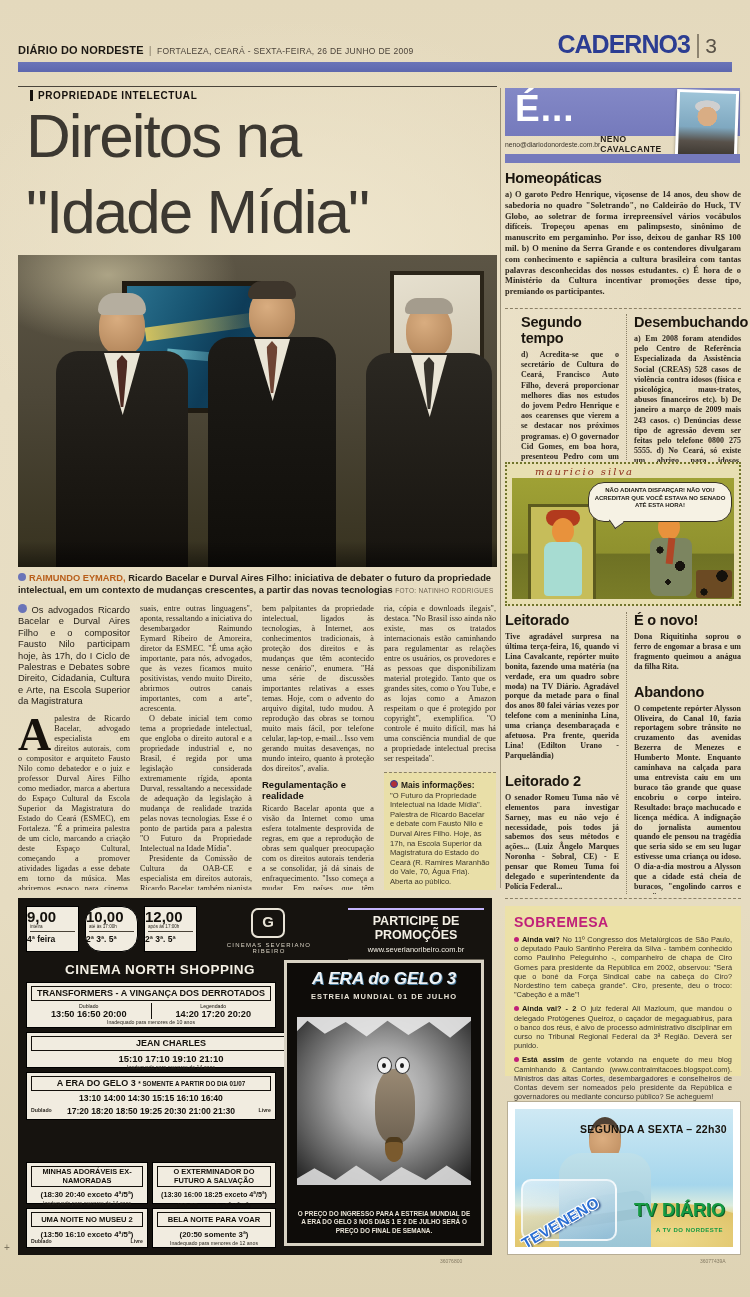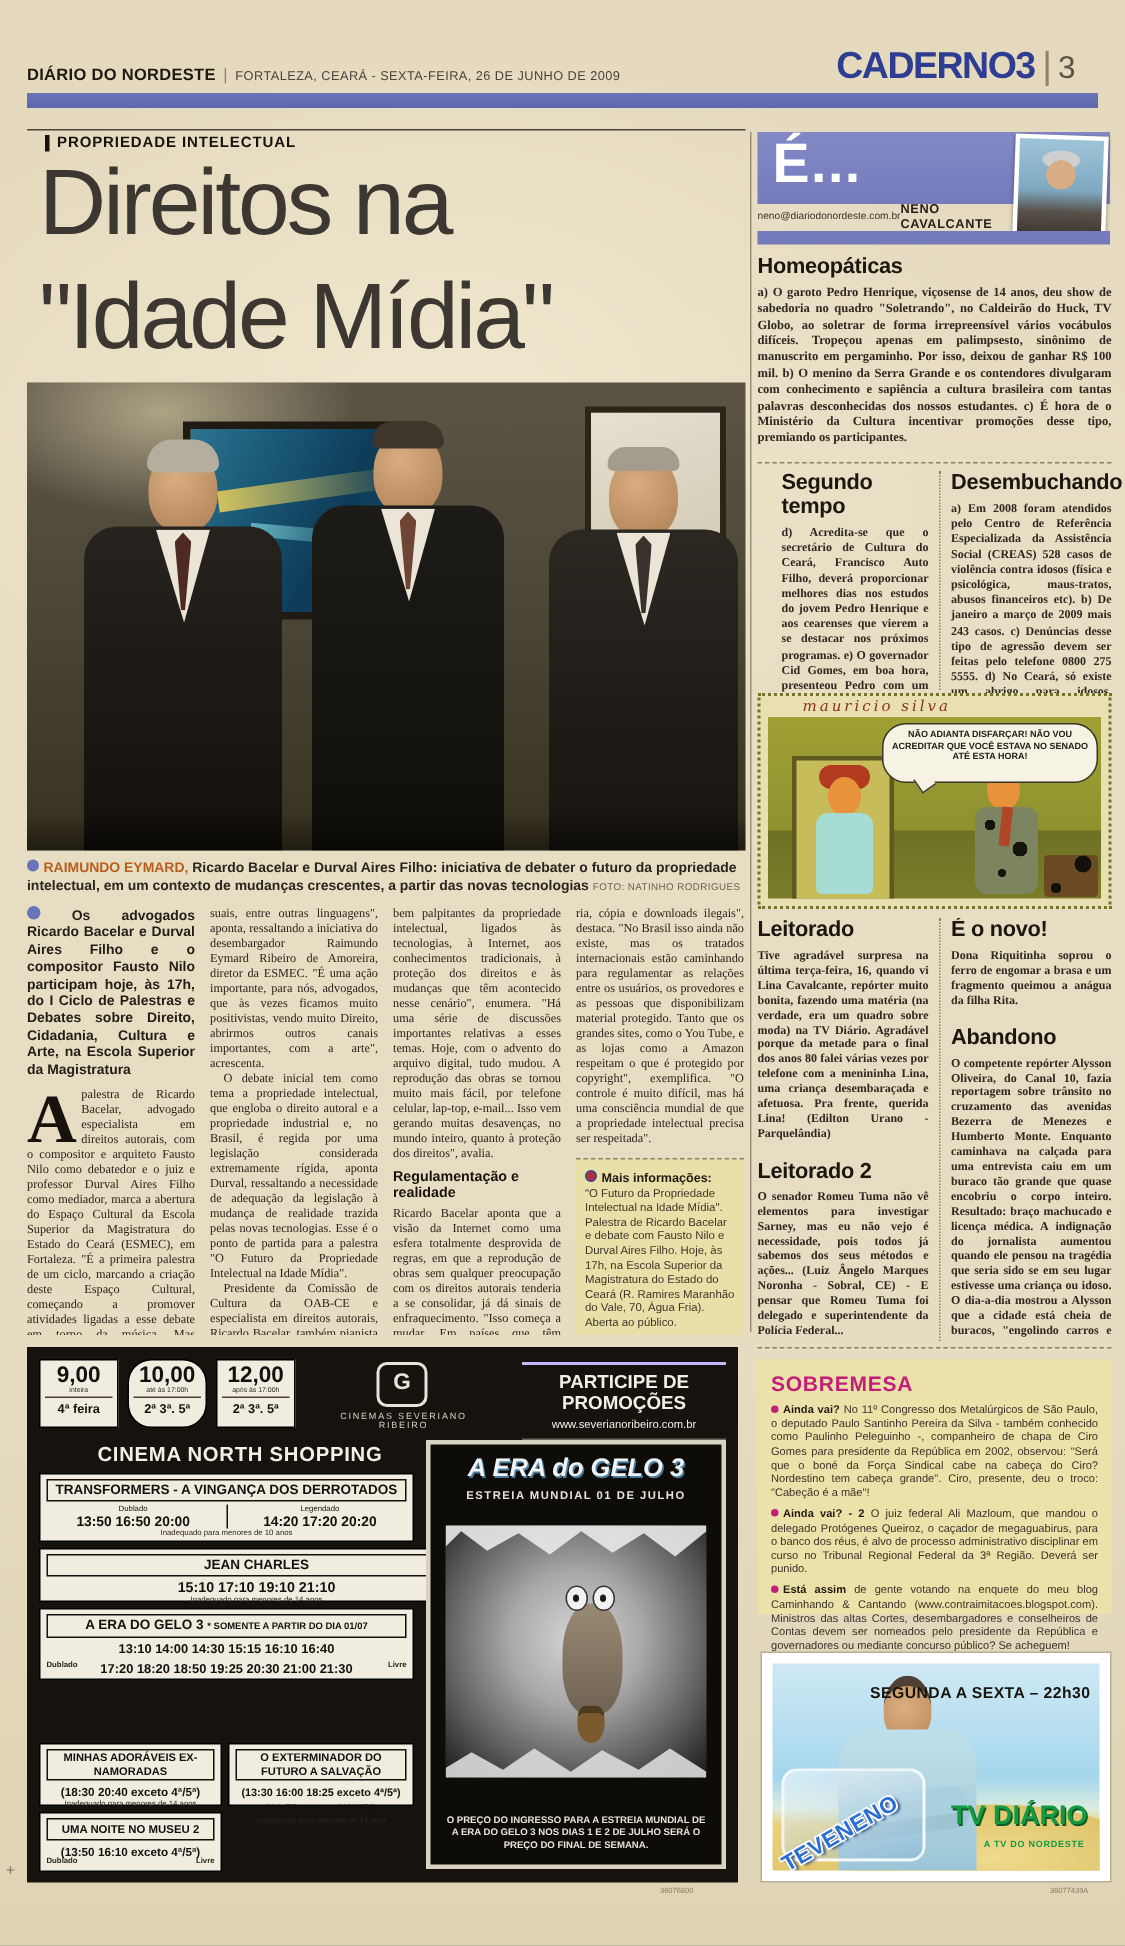--- a/index.html
+++ b/index.html
@@ -54,21 +54,21 @@
   .shadowfloor{position:absolute;left:0;bottom:0;width:100%;height:26px;
          background:linear-gradient(180deg,rgba(0,0,0,0),rgba(0,0,0,.45));}
   
   .caption{left:18px;top:572px;width:479px;font-size:9.3px;line-height:12px;font-weight:bold;color:#2a251d;}
   .cap-dot{display:inline-block;width:8px;height:8px;border-radius:50%;background:#6a74b8;margin-right:3px;}
   .cap-lead{color:#b85e1a;}
   .cap-credit{font-weight:normal;font-size:6.5px;color:#6b6252;letter-spacing:.3px;}
   
   .col{top:604px;width:112px;height:286px;overflow:hidden;text-align:justify;}
   .c1{left:18px;}.c2{left:140px;}.c3{left:262px;}.c4{left:384px;}
-  .lead-p{font-size:9.3px;line-height:11.4px;font-weight:bold;color:#221d16;margin:0 0 6px 0;}
+  .lead-p{font-size:9.3px;line-height:11.4px;font-weight:normal;color:#221d16;margin:0 0 6px 0;}
   .lead-dot{display:inline-block;width:9px;height:9px;border-radius:50%;background:#6a74b8;}
   .serif{font-family:"Liberation Serif",serif;font-size:8.2px;line-height:10px;color:#2a241c;margin:0;}
   .serif + .serif{text-indent:9px;}
   .dropcap{float:left;font-family:"Liberation Serif",serif;font-weight:bold;font-size:46px;line-height:38px;
            padding:2px 3px 0 0;color:#17120c;}
   .subhead{font-size:9.5px;font-weight:bold;margin:5px 0 3px 0;color:#17120c;text-align:left;}
   .infobox{margin-top:8px;background:#e9dfa8;padding:7px 6px;font-size:7.6px;line-height:9.6px;
            text-align:left;color:#3c362a;border-top:1px dashed #8a8068;}
   .infobox .ib-title{font-weight:bold;font-size:8.4px;color:#201b13;}
   .ib-dot{display:inline-block;width:6px;height:6px;border-radius:50%;background:#b03038;border:1px solid #30429a;margin-right:3px;}
@@ -133,21 +133,21 @@
   
   .sobre{left:505px;top:906px;width:236px;height:170px;background:#ece1a8;padding:8px 9px;box-sizing:border-box;}
   .sobre .st{font-size:14px;font-weight:800;color:#c02079;letter-spacing:.5px;}
   .sob-item{font-size:7.4px;line-height:9.2px;color:#38322a;margin:5px 0 0 0;text-align:justify;}
   .sob-dot{display:inline-block;width:5px;height:5px;border-radius:50%;background:#c02079;margin-right:3px;}
   .sob-item b{color:#201b13;}
   .sob-item b:after{content:" ";}
   
   .cinema{left:18px;top:898px;width:474px;height:357px;background:#16130f;}
   .pricebox{position:absolute;top:8px;width:53px;height:46px;background:#f1ece0;border:1px solid #000;
-            text-align:center;box-sizing:border-box;}
+            box-sizing:border-box;}
   .pb-val{font-size:15px;font-weight:bold;line-height:15px;padding-top:2px;color:#14110c;}
   .pb-lab{font-size:4.6px;color:#2a261f;border-bottom:1px solid #494237;padding-bottom:2px;margin:0 3px;}
   .pb-days{font-size:8.5px;font-weight:bold;padding-top:2px;color:#14110c;}
   .srlogo{position:absolute;left:233px;top:10px;width:30px;height:26px;border:2px solid #e8e3d6;border-radius:7px;
           color:#e8e3d6;font-weight:bold;font-size:15px;text-align:center;line-height:24px;}
   .srtext{position:absolute;left:196px;top:44px;width:110px;font-size:6px;letter-spacing:1.2px;color:#d8d2c3;text-align:center;}
   .promo{position:absolute;left:330px;top:10px;width:136px;text-align:center;color:#f3efe4;
          border-top:2px solid #c4b5fd;border-bottom:1px solid #6b655a;padding:5px 0;}
   .promo .pt{font-size:12.5px;font-weight:bold;line-height:13.5px;}
   .promo .pu{font-size:7.5px;margin-top:3px;}
@@ -440,20 +440,25 @@
       <div class="li-times sm" style="font-size:7.2px;"><span>(13:30 16:00 18:25 exceto 4ª/5ª)</span> <span>(20:55 exceto 3ª/4ª/5ª)</span></div>
       <div class="li-rating">Inadequado para menores de 14 anos</div>
     </div>
 
     <div class="listing" style="left:8px;top:310px;width:122px;height:40px;">
       <div class="li-title" style="font-size:7.6px;">UMA NOITE NO MUSEU 2</div>
       <div class="li-times sm" style="font-size:7.8px;">(13:50 16:10 exceto 4ª/5ª)</div>
       <div class="li-side" style="left:4px;bottom:3px;">Dublado</div>
       <div class="li-side" style="right:4px;bottom:3px;">Livre</div>
     </div>
+    <div class="listing" style="left:134px;top:310px;width:124px;height:40px;">
+      <div class="li-title" style="font-size:7.6px;">BELA NOITE PARA VOAR</div>
+      <div class="li-times sm" style="font-size:7.8px;">(20:50 somente 3ª)</div>
+      <div class="li-rating">Inadequado para menores de 12 anos</div>
+    </div>
 
     <div class="iceage">
       <div class="ia-head">
         <div class="ia-title">A ERA do GELO 3</div>
         <div class="ia-prem">ESTREIA MUNDIAL 01 DE JULHO</div>
       </div>
       <div class="ia-img">
         <div class="ice-top"></div>
         <div class="ice-bot"></div>
         <div class="scrat-body"></div>

